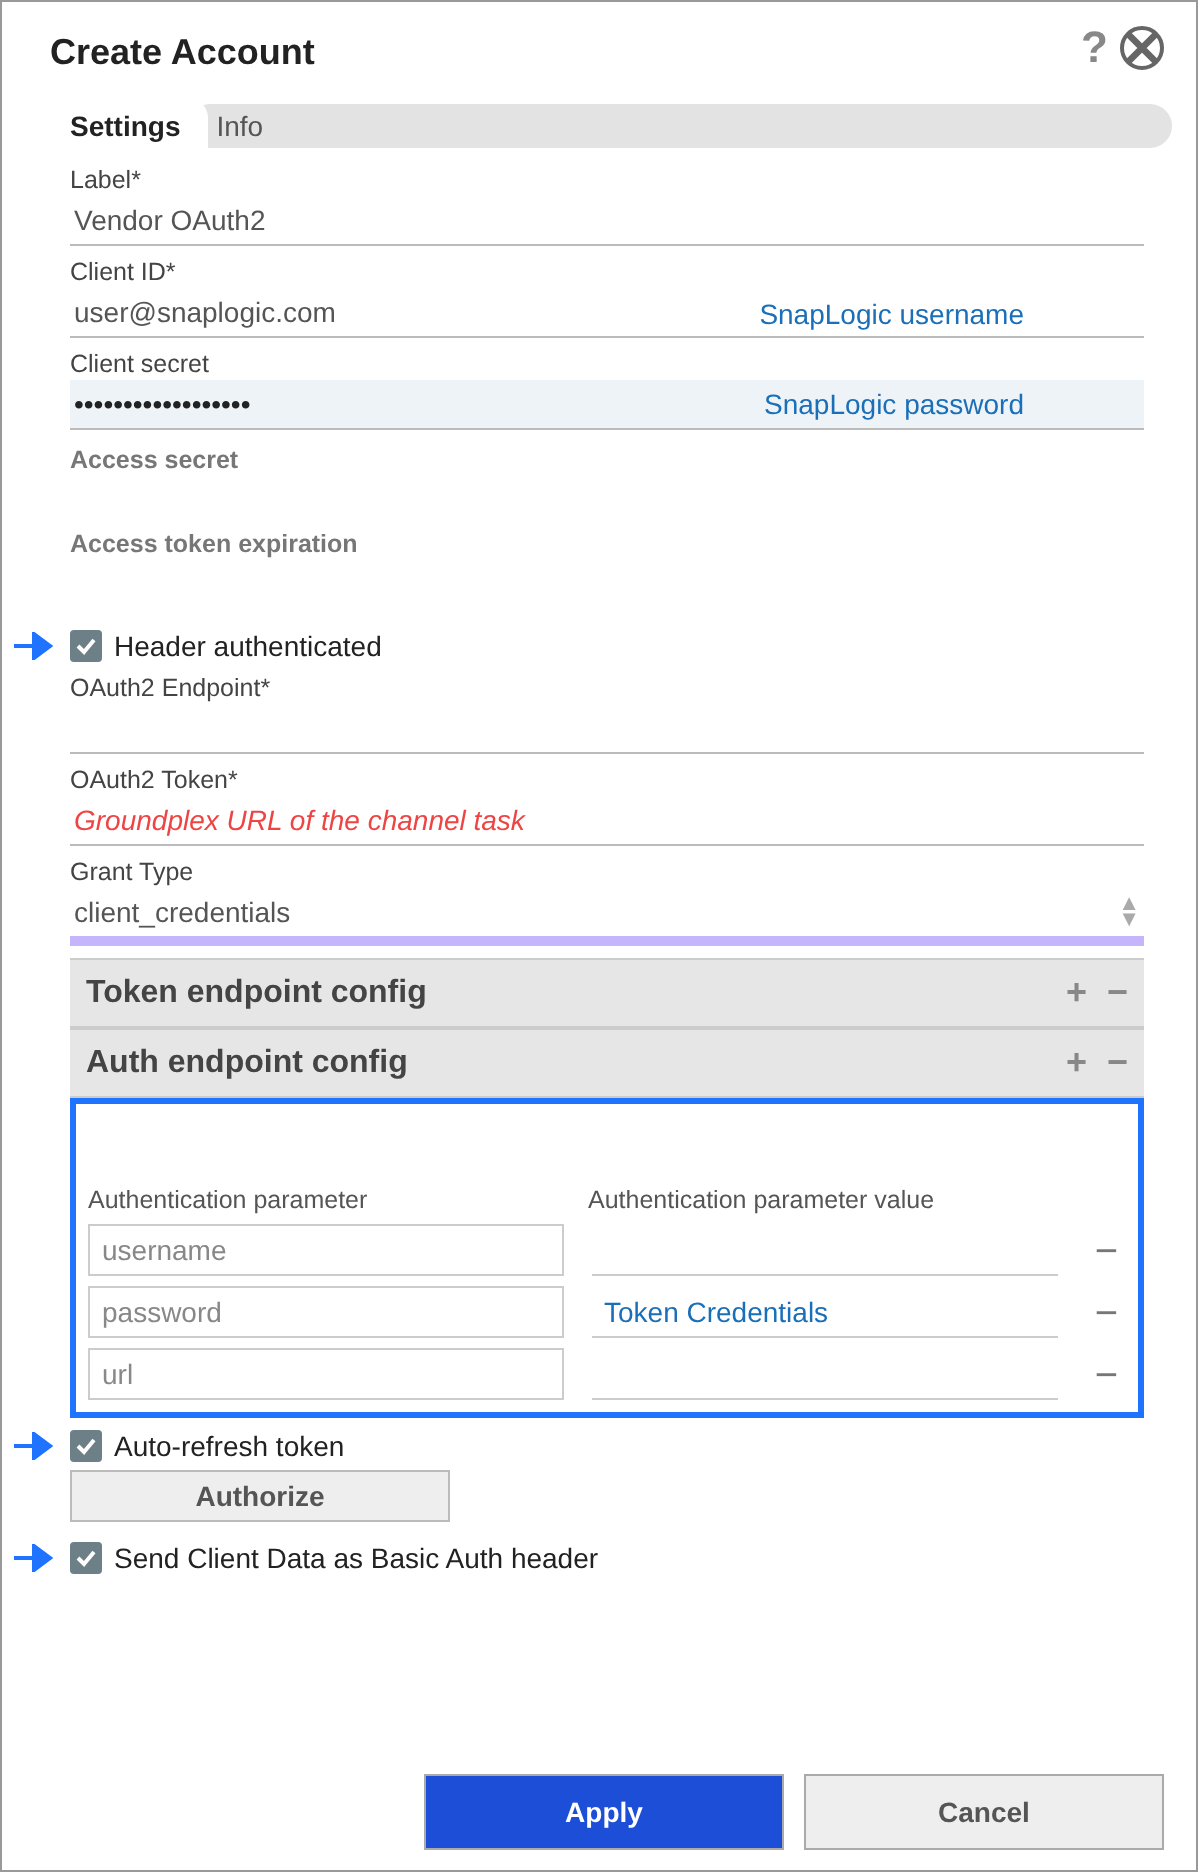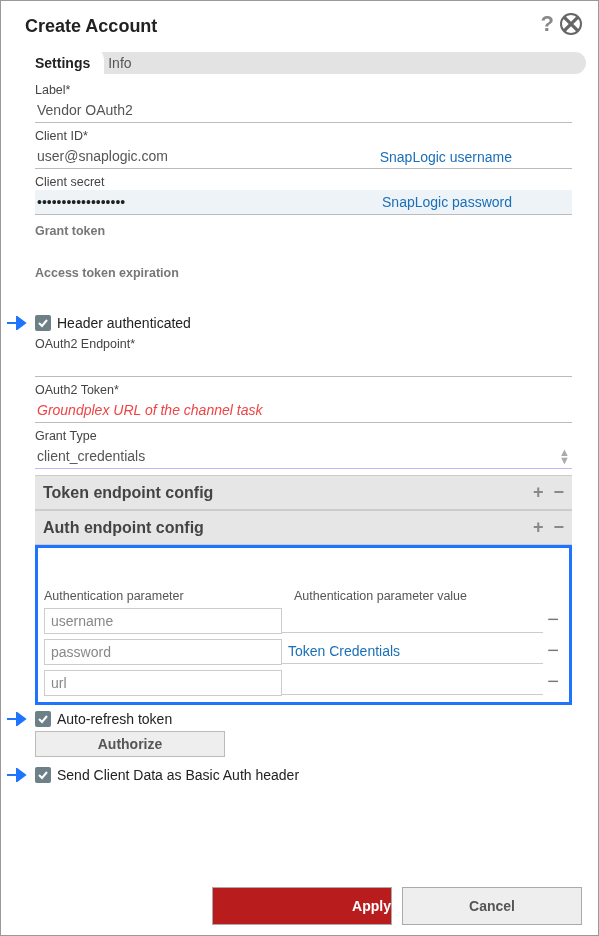--- a/index.html
+++ b/index.html
@@ -21,36 +21,36 @@
 .input-line { border:none; border-bottom:1px solid #bbb; width:100%; font-size:14px; padding:4px 2px; color:#555; background:transparent; }
 .input-line.link { color:#ef4444;font-style:italic; }
 .row { display:flex; align-items:center; position:relative;justify-content:flex-end; }
 .hint { position:absolute; right:60px; font-size:14px; color:#1a6fb8; pointer-events:none; }
 .secret-row { background:#eef3f7; border-bottom:1px solid #bbb; padding:4px 2px; font-size:14px; color:#222; display:flex; align-items:center; position:relative; }
 .checkbox-row { display:flex; align-items:center; gap:6px; margin-top:6px; font-size:14px; color:#222; position:relative; }
 .cb { width:16px; height:16px; background:#6d7f87; border-radius:2px; display:flex; align-items:center; justify-content:center; }
 .cb svg { width:12px; height:12px; }
 .arrow { position:absolute; left:-28px; top:1px; }
 .arrow svg { width:24px; height:14px; }
-.select-row { border-bottom:1px solid #c4b5fd; display:flex; justify-content:space-between; align-items:center; padding:4px 2px; font-size:14px; color:#555; }
+.select-row { border-bottom:5px solid #c4b5fd; display:flex; justify-content:space-between; align-items:center; padding:4px 2px; font-size:14px; color:#555; }
 .stepper { color:#aaa; font-size:11px; line-height:8px; }
 .section-header { background:#e6e6e6; border-top:1px solid #ccc; border-bottom:1px solid #ccc; padding:6px 8px; display:flex; justify-content:space-between; align-items:center; font-weight:bold; color:#444; margin-top:6px; }
 .pm { color:#888; font-size:18px; display:flex; gap:10px; }
 .auth-box { border:3px solid #1e73ff; padding:4px 6px 6px 6px; margin-top:0; }
 .auth-head { display:flex; font-size:12.5px; color:#555;margin-top:37px; }
 .auth-head > div:first-child { width:250px; }
-.auth-row { display:flex; align-items:flex-start; gap:0; margin-top:5px; }
+.auth-row { display:flex; align-items:flex-end; gap:14px; margin-top:5px; }
 .auth-row input { border:1px solid #ccc; padding:4px 6px; font-size:14px; color:#888; }
 .auth-row input:first-of-type { width:238px; }
 .auth-row input:last-of-type { flex:1; border:none; border-bottom:1px solid #ccc; }
 .minus { color:#777; font-size:20px; padding:0 4px; cursor:pointer; }
 .authorize-btn { margin-top:4px; width:190px; padding:4px 0; background:#eee; border:1px solid #bbb; color:#555; font-weight:bold; font-size:14px; cursor:pointer; }
 .footer { position:absolute; bottom:10px; right:16px; display:flex; gap:10px; }
 .btn { width:180px; padding:10px 0; font-size:14px; font-weight:bold; border:1px solid #aaa; cursor:pointer; text-align:center; }
-.btn-apply { background:#b91c1c; color:#fff;text-align:right; }
+.btn-apply { background:#1d4ed8; color:#fff; }
 .btn-cancel { background:#eee; color:#555; }
 .gap { height:18px; }
 .gap2 { height:28px; }
 .token-link { color:#1a6fb8 !important; }
 </style>
 </head>
 <body>
 
 <div class="header">
   <div class="title">Create Account</div>
@@ -86,21 +86,21 @@
   </div>
 
   <div class="field">
     <span class="label">Client secret</span>
     <div class="secret-row">
       <span>••••••••••••••••••</span>
       <span class="hint">SnapLogic password</span>
     </div>
   </div>
 
-  <div class="field"><span class="label-muted">Grant token</span></div>
+  <div class="field"><span class="label-muted">Access secret</span></div>
   <div class="gap"></div>
   <div class="field"><span class="label-muted">Access token expiration</span></div>
   <div class="gap2"></div>
 
   <div class="checkbox-row">
     <span class="arrow"><svg viewBox="0 0 24 14">
           <path d="M0 7 L16 7 M10 1 L18 7 L10 13 Z" stroke="#1e73ff" stroke-width="2" fill="#1e73ff"></path>
         </svg></span>
     <span class="cb">
         <svg viewBox="0 0 12 12">

